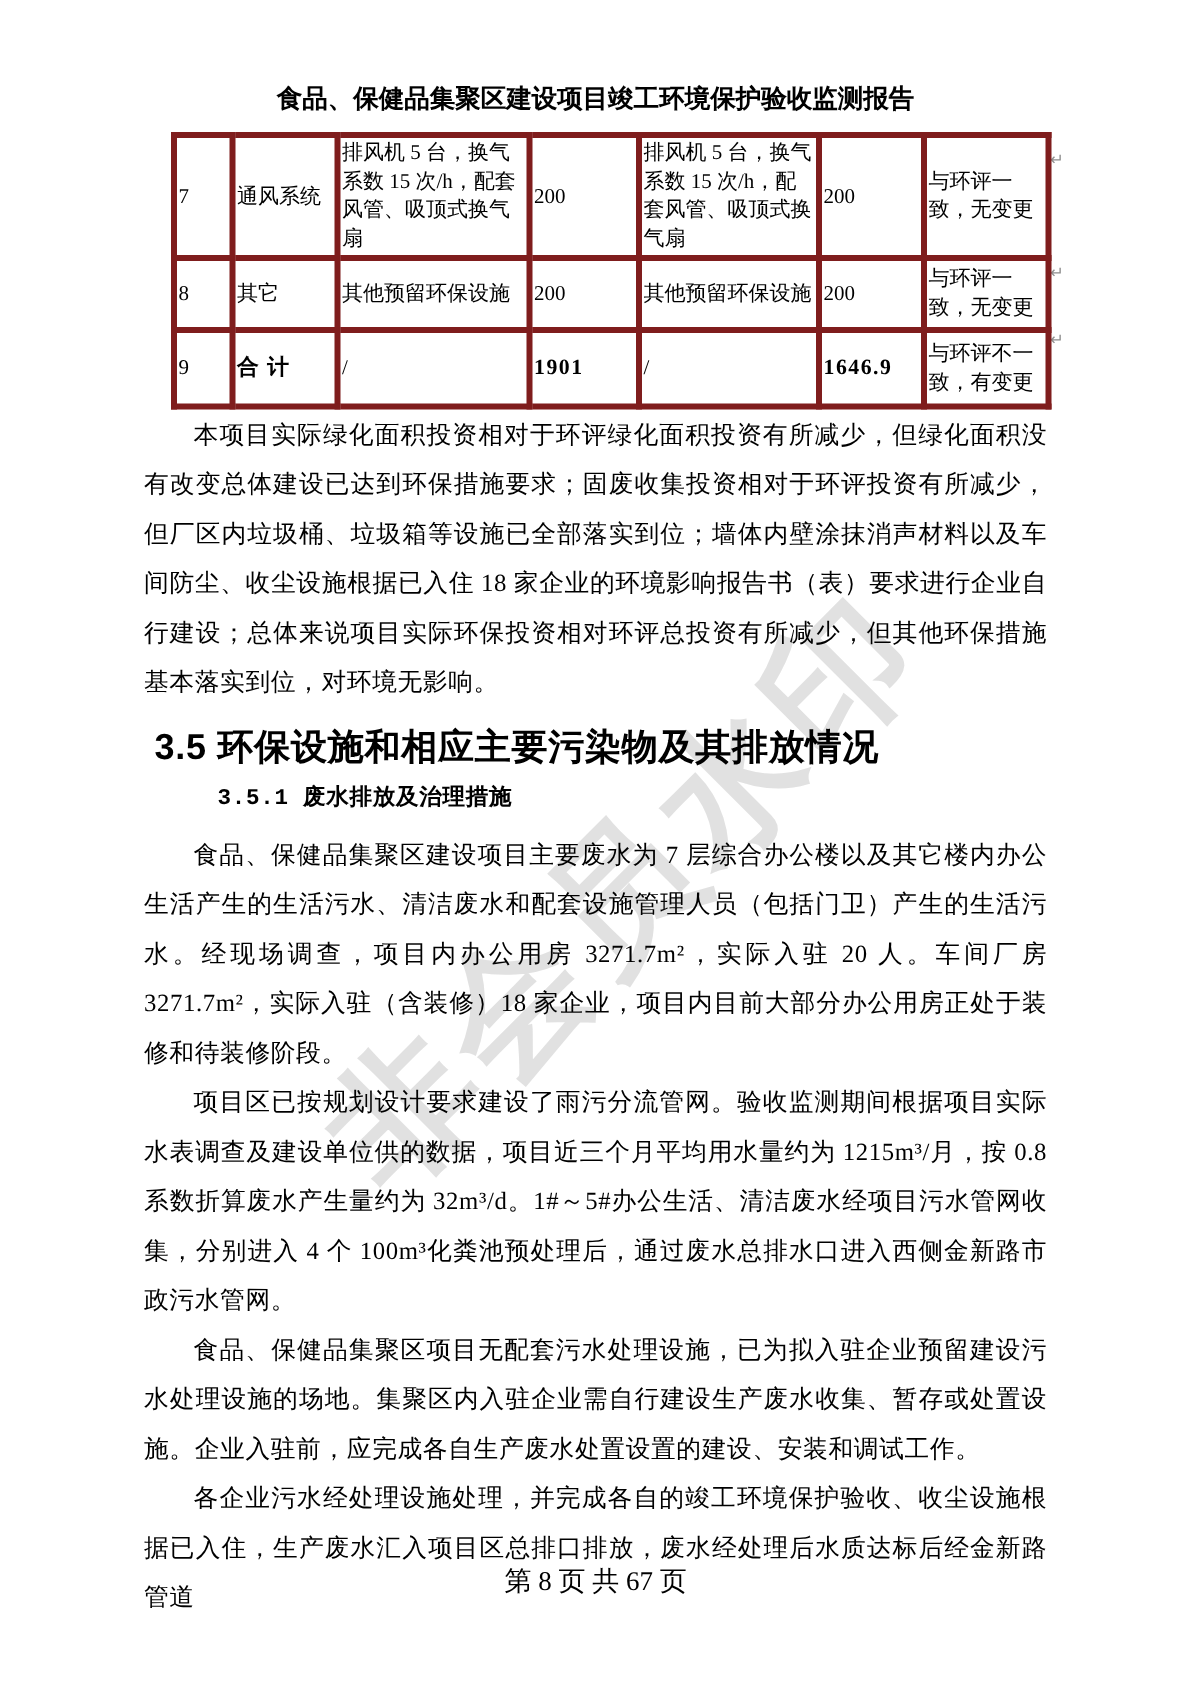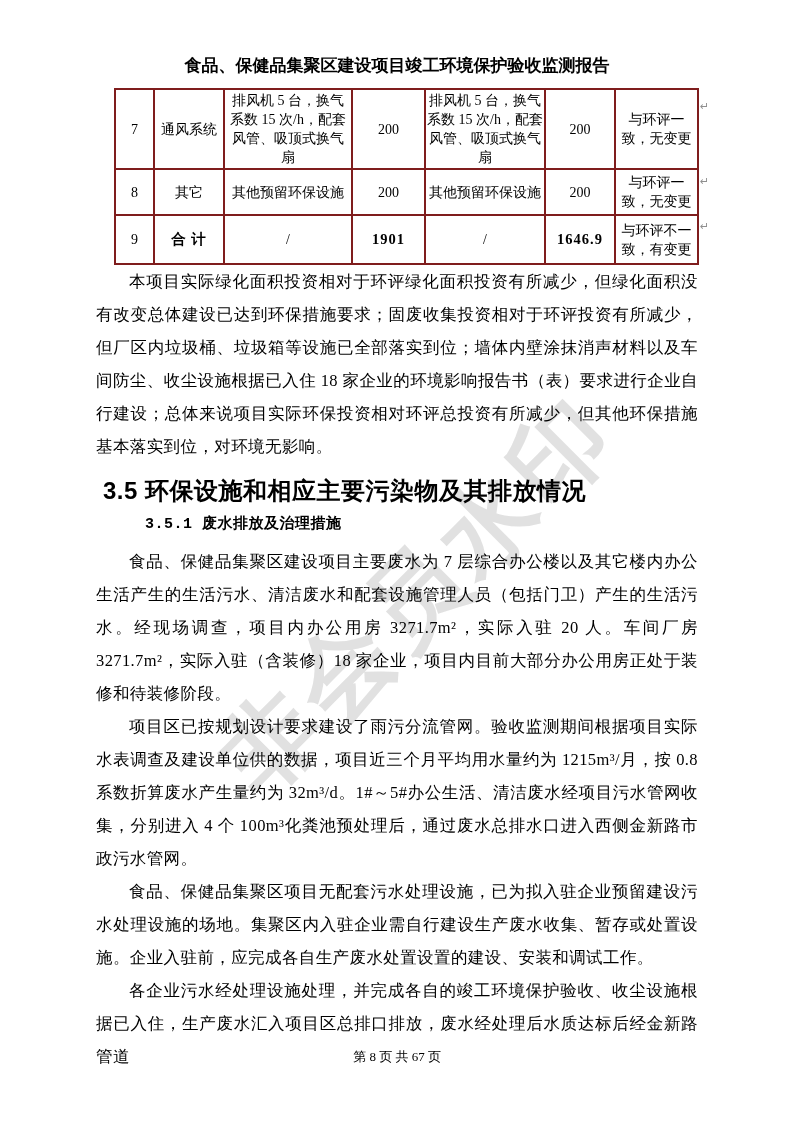--- a/index.html
+++ b/index.html
@@ -18,21 +18,21 @@
   .content{position:relative;z-index:1;padding:0 96px;}
   .header-title{
     margin:58px 0 0 0;text-align:center;
     font-size:17px;line-height:16px;font-weight:bold;
   }
   table.epi{
     border-collapse:collapse;table-layout:fixed;
     width:583px;margin:14px 0 0 18px;
   }
   table.epi td{
-    border:2px solid #7f1d1d;text-align:center;vertical-align:middle;
+    border:4px solid #7f1d1d;text-align:left;vertical-align:middle;
     font-size:14px;line-height:19px;padding:1px;overflow:hidden;
     word-break:break-all;
   }
   tr.tr7 td{height:72px;}
   tr.tr8 td{height:42px;}
   tr.tr9 td{height:45px;}
   tr.total td:nth-child(2),
   tr.total td:nth-child(4),
   tr.total td:nth-child(6){font-weight:bold;font-size:14.5px;letter-spacing:1px;}
   .row-mark{
@@ -48,21 +48,21 @@
   .h1{
     font-family:"Liberation Sans", sans-serif;font-weight:bold;
     font-size:24px;line-height:26px;margin:15px 0 9px 7px;letter-spacing:.5px;
   }
   .h2{
     font-family:Liberation Mono, monospace;font-weight:bold;
     font-size:15px;line-height:24px;margin:0 0 8px 49px;letter-spacing:.5px;
   }
   .footer{
     position:absolute;z-index:1;left:0;right:0;bottom:56px;
-    text-align:center;font-size:13px;
+    text-align:center;font-size:18px;
   }
 </style>
 </head>
 <body>
 
 <div class="page">
 
   <div class="watermark">非会员水印</div>
 
   <span class="row-mark rm1">↵</span>

